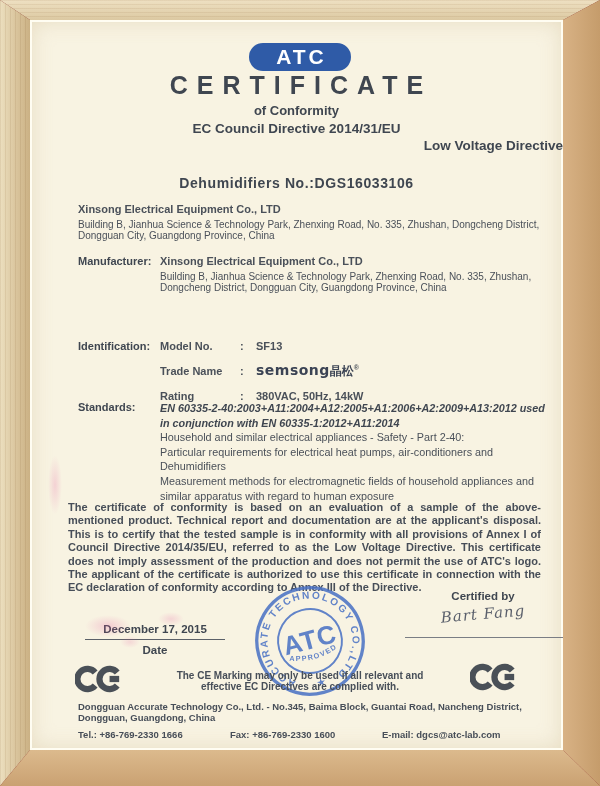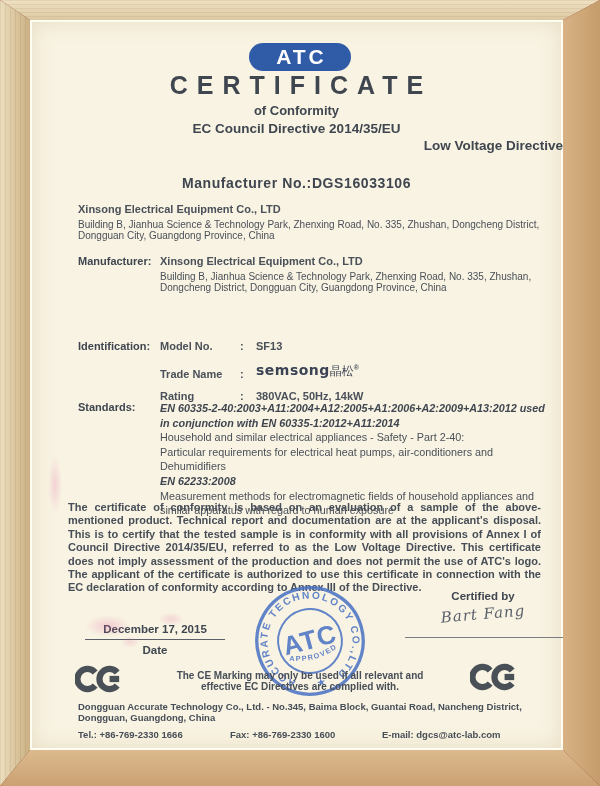--- a/index.html
+++ b/index.html
@@ -47,26 +47,26 @@
   .flabel{width:82px;flex:none;font-weight:bold;font-size:11px;color:var(--ink_dark,#3f4650);}
   .fbody{flex:1;}
   .fname{font-size:11px;font-weight:bold;}
   .faddr{margin-top:4px;font-size:10px;line-height:11px;}
   .row-applicant{top:183px;}
   .row-manufacturer{top:235px;}
   .row-product{top:285px;}
   .row-identification{top:320px;}
   .row-standards{top:381px;}
 
-  .idrow{display:flex;font-size:11px;margin-bottom:10px;align-items:flex-end;}
+  .idrow{display:flex;font-size:11px;margin-bottom:10px;align-items:center;}
   .id-label{width:80px;flex:none;font-weight:bold;}
   .id-sep{width:16px;flex:none;font-weight:bold;}
   .id-val{font-weight:bold;}
   .tn-latin{font-family:"DejaVu Sans",sans-serif;font-weight:bold;font-size:14px;letter-spacing:.5px;color:#3b4354;}
-  .tn-cjk{font-size:12px;font-weight:normal;color:#3b4354;}
+  .tn-cjk{font-size:12px;font-weight:bold;color:#3b4354;}
   .tn-reg{font-size:7px;vertical-align:super;font-weight:bold;}
 
   .stdline{font-size:10.8px;line-height:14.6px;}
   .std-bold{font-weight:bold;color:var(--ink_dark,#3f4650);font-style:italic;}
 
   .statement{position:absolute;left:38px;right:22px;top:481px;font-size:11px;font-weight:bold;line-height:13.4px;
     text-align:justify;color:#474e58;}
 
   
   .stamp{position:absolute;left:222px;top:563px;width:116px;height:116px;opacity:.88;}
@@ -108,23 +108,23 @@
   <div class="frame frame-right"></div>
   <div class="frame frame-bottom"></div>
 
   <div class="paper">
 
     <div class="logo-pill">
       <span>ATC</span>
     </div>
     <div class="cert-title">CERTIFICATE</div>
     <div class="cert-sub">of Conformity</div>
-    <div class="cert-dir1">EC Council Directive 2014/35/EU</div>
+    <div class="cert-dir1">EC Council Directive 2014/31/EU</div>
     <div class="cert-dir2">Low Voltage Directive</div>
-    <div class="cert-reg">Manufacturer No.:DGS16033106</div>
+    <div class="cert-reg">Dehumidifiers No.:DGS16033106</div>
 
     <div class="frow row-applicant">
       <div class="fbody">
         <div class="fname">Xinsong Electrical Equipment Co., LTD</div>
         <div class="faddr">Building B, Jianhua Science &amp; Technology Park, Zhenxing Road, No. 335, Zhushan, Dongcheng District, Dongguan City, Guangdong Province, China</div>
       </div>
     </div>
 
     <div class="frow row-manufacturer">
       <div class="flabel">Manufacturer:</div>
@@ -157,21 +157,20 @@
         </div>
       </div>
     </div>
 
     <div class="frow row-standards">
       <div class="flabel">Standards:</div>
       <div class="fbody">
         <div class="stdline std-bold">EN 60335-2-40:2003+A11:2004+A12:2005+A1:2006+A2:2009+A13:2012 used in conjunction with EN 60335-1:2012+A11:2014</div>
         <div class="stdline">Household and similar electrical appliances - Safety - Part 2-40:</div>
         <div class="stdline">Particular requirements for electrical heat pumps, air-conditioners and Dehumidifiers</div>
-        <div class="stdline std-bold">EN 62233:2008</div>
         <div class="stdline">Measurement methods for electromagnetic fields of household appliances and similar apparatus with regard to human exposure</div>
       </div>
     </div>
 
     <div class="statement">The certificate of conformity is based on an evaluation of a sample of the above-mentioned product. Technical report and documentation are at the applicant's disposal. This is to certify that the tested sample is in conformity with all provisions of Annex I of Council Directive 2014/35/EU, referred to as the Low Voltage Directive. This certificate does not imply assessment of the production and does not permit the use of ATC's logo. The applicant of the certificate is authorized to use this certificate in connection with the EC declaration of conformity according to Annex III of the Directive.</div>
 
     <svg class="stamp" viewBox="0 0 120 120">
       <g transform="rotate(-15 60 60)" fill="none" stroke="#4d74c5">
         <circle cx="60" cy="60" r="55" stroke-width="3.4"></circle>
         <circle cx="60" cy="60" r="33" stroke-width="2"></circle>

